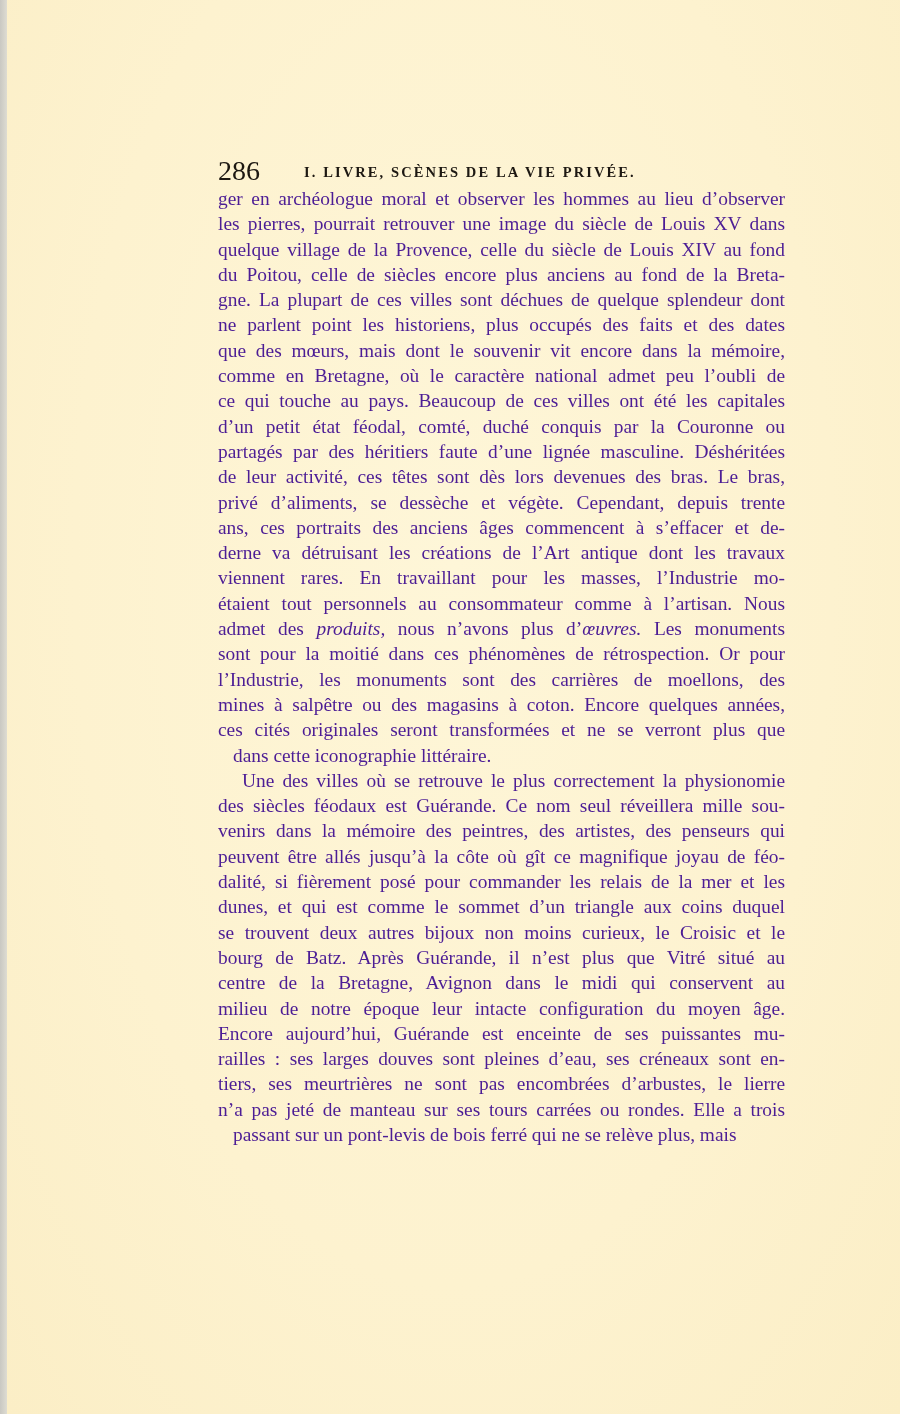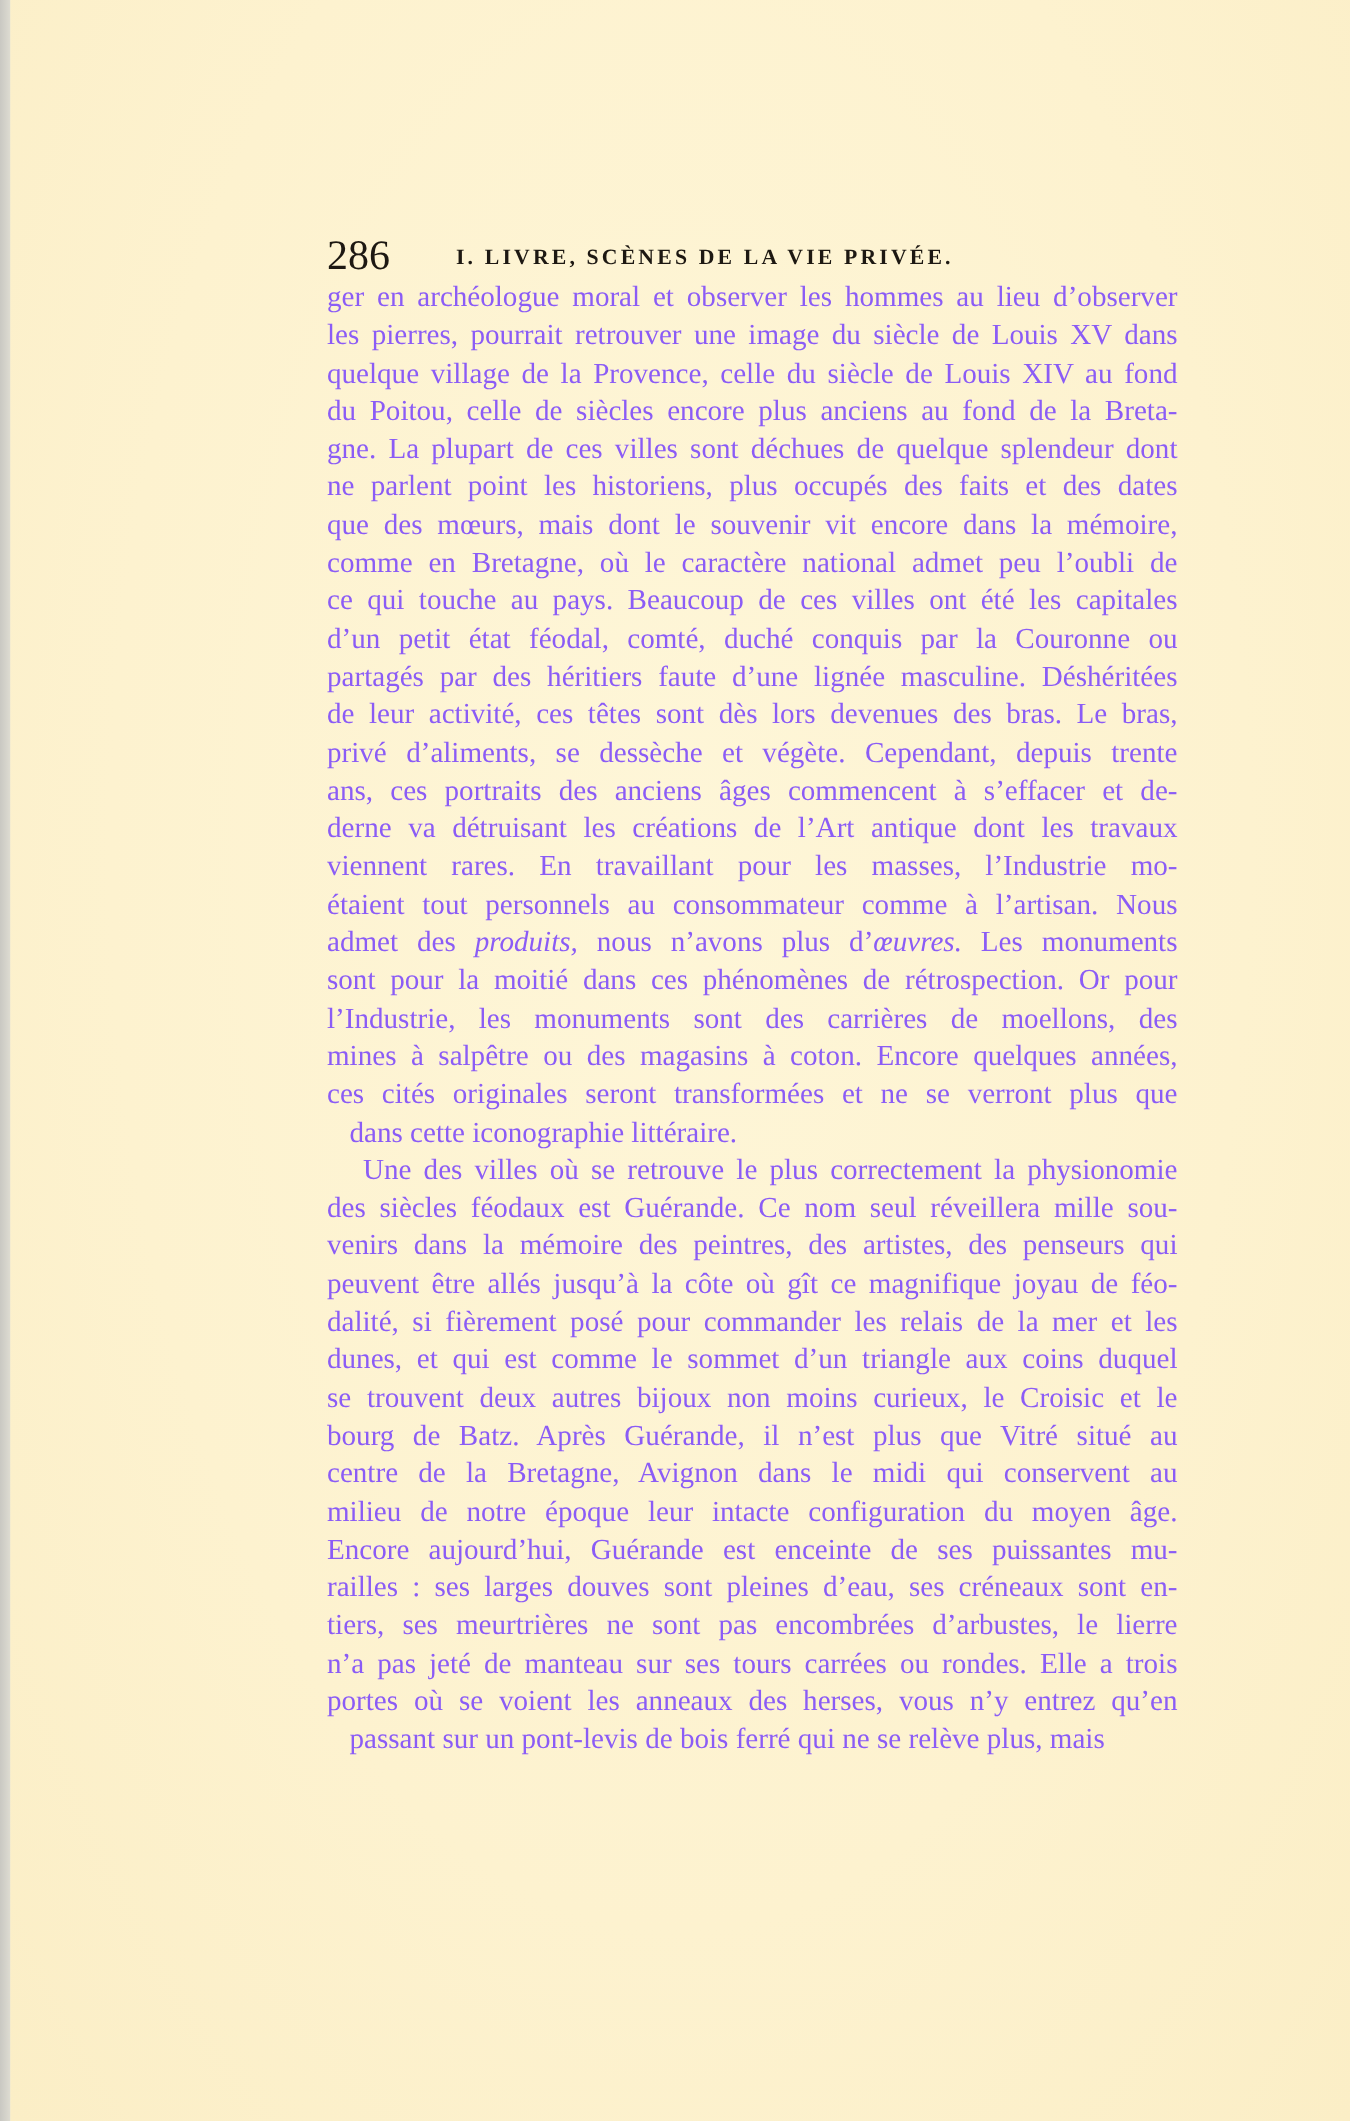--- a/index.html
+++ b/index.html
@@ -54,21 +54,21 @@
       text-transform: uppercase;
     }
     .body-text {
       position: absolute;
       left: 218px;
       top: 186px;
       width: 567px;
       font-family: "Liberation Serif", serif;
       font-size: 19.4px;
       line-height: 25.3px;
-      color: #8b5cf6;
+      color: #4c1d95;
     }
     .line {
       display: block;
       white-space: nowrap;
       text-align: justify;
       text-align-last: justify;
       height: 25.3px;
       overflow: visible;
     }
     .line.last {
@@ -128,16 +128,15 @@
       <span class="line">dalité, si fièrement posé pour commander les relais de la mer et les</span>
       <span class="line">dunes, et qui est comme le sommet d’un triangle aux coins duquel</span>
       <span class="line">se trouvent deux autres bijoux non moins curieux, le Croisic et le</span>
       <span class="line">bourg de Batz. Après Guérande, il n’est plus que Vitré situé au</span>
       <span class="line">centre de la Bretagne, Avignon dans le midi qui conservent au</span>
       <span class="line">milieu de notre époque leur intacte configuration du moyen âge.</span>
       <span class="line">Encore aujourd’hui, Guérande est enceinte de ses puissantes mu-</span>
       <span class="line">railles : ses larges douves sont pleines d’eau, ses créneaux sont en-</span>
       <span class="line">tiers, ses meurtrières ne sont pas encombrées d’arbustes, le lierre</span>
       <span class="line">n’a pas jeté de manteau sur ses tours carrées ou rondes. Elle a trois</span>
-      <span class="line">portes où se voient les anneaux des herses, vous n’y entrez qu’en</span>
       <span class="line last">passant sur un pont-levis de bois ferré qui ne se relève plus, mais</span>
     </div>
   </div>
 
 </body></html>

